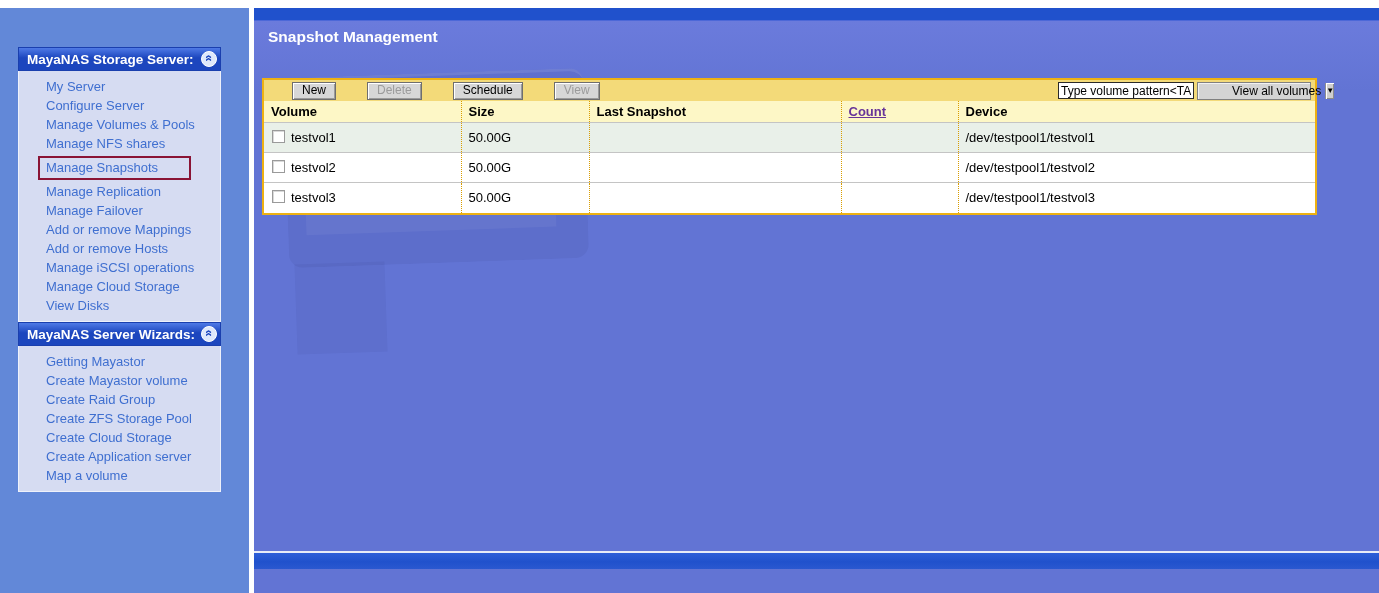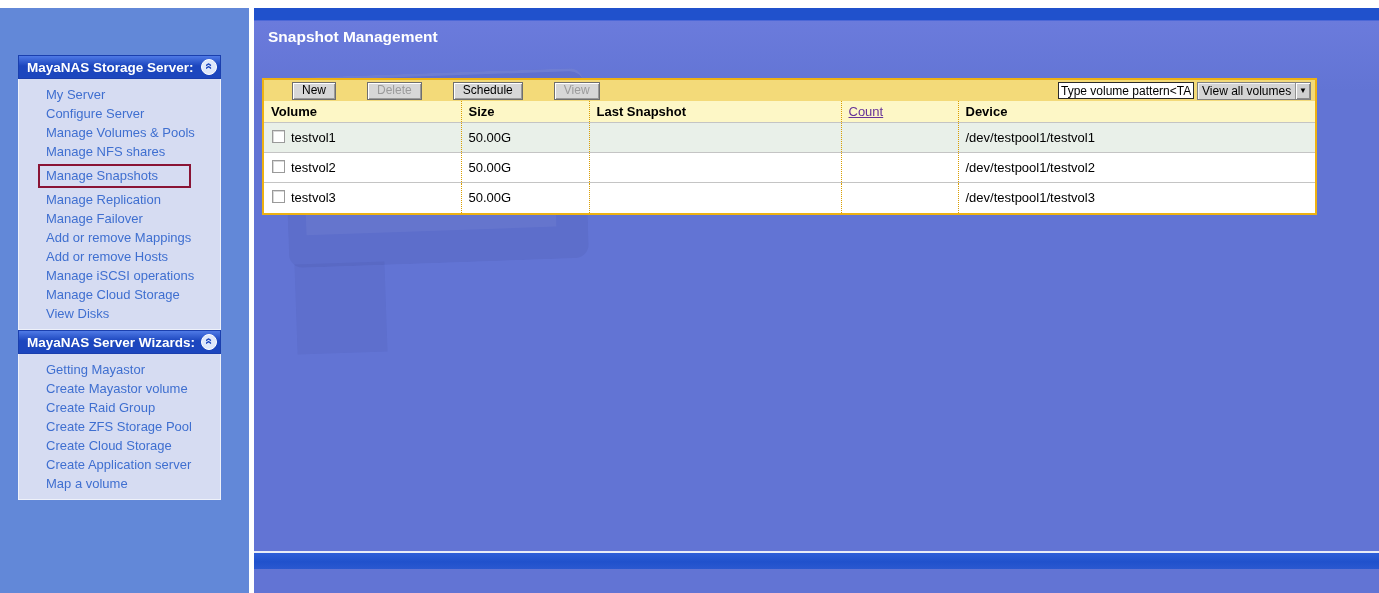--- a/index.html
+++ b/index.html
@@ -24,21 +24,21 @@
                 border-top:3px solid rgba(255,255,255,0.10); transform:rotate(-2deg); }
   .wm-screen  { position:absolute; left:38px; top:28px; width:250px; height:140px;
                 background:rgba(255,255,255,0.05); transform:rotate(-2deg); }
   .wm-m { position:absolute; left:120px; top:40px; width:0; height:0; transform:rotate(-2deg);
           border-left:45px solid transparent; border-right:45px solid transparent;
           border-top:55px solid rgba(20,20,90,0.08); }
   .wm-base { position:absolute; left:30px; top:200px; width:90px; height:90px;
              background:rgba(10,10,70,0.05); transform:rotate(-2deg); }
 
   
-  .menu { position:absolute; left:18px; top:39px; width:203px;margin-top:8px; }
+  .menu { position:absolute; left:18px; top:39px; width:203px; }
   .menu-header { height:24px; background:linear-gradient(180deg,#4f7ae6 0%, #1c46be 45%, #1c46be 100%);
                  border:1px solid #1a3fae; display:flex; align-items:center; justify-content:space-between;
                  padding:0 3px 0 8px; }
   .menu-header-label { color:#ffffff; font-weight:bold; font-size:13.5px; white-space:nowrap; }
   .collapse-icon { width:16px; height:16px; border-radius:50%; background:#dfe8fb; border:1px solid #ffffff;
                    display:flex; align-items:center; justify-content:center; flex:0 0 auto; cursor:pointer; }
   .collapse-icon .chev { display:block; color:#1c46be; font-weight:bold; font-size:12px; line-height:12px;
                          transform:rotate(90deg) translateX(-1px); }
   .menu-items { background:#d6dcf2; border-left:1px solid #eef1fa; border-right:1px solid #eef1fa;
                 border-bottom:1px solid #eef1fa; padding:6px 0 6px 0; }
@@ -54,37 +54,37 @@
   .toolbar { height:21px; display:flex; align-items:center; padding:0 4px; }
   .tb-btn { font-family:"Liberation Sans",sans-serif; font-size:12px; color:#000;
             background:#d7d7d7; border:1px solid #6e6e6e;
             box-shadow:inset 1px 1px 0 #ffffff, inset -1px -1px 0 #9a9a9a;
             padding:1px 9px 2px 9px; margin-right:7px; line-height:13px; cursor:pointer;margin-left:24px; }
   .tb-btn.disabled { color:#9b9b9b; cursor:default; }
   .tb-right { margin-left:auto; display:flex; align-items:center; }
   .pattern-input { width:136px; height:17px; border:1px solid #2a2a2a; background:#fff; font-size:12px;
                    font-family:"Liberation Sans",sans-serif; padding:0 2px; color:#000; }
   .vol-select { margin-left:3px; height:18px; width:114px; background:#d4d4d4; border:1px solid #808080;
-                box-shadow:inset 1px 1px 0 #f2f2f2; display:flex; align-items:center; cursor:pointer; }
+                box-shadow:inset 1px 1px 0 #f2f2f2; display:flex; align-items:center; cursor:pointer;padding-left:30px; }
   .vol-select-label { flex:1; font-size:12px; color:#000; padding:0 4px; white-space:nowrap; }
   .vol-select-btn { width:15px; height:16px; background:#cfcfcf; border-left:1px solid #909090;
                     box-shadow:inset 1px 1px 0 #ffffff, inset -1px -1px 0 #8a8a8a;
                     display:flex; align-items:center; justify-content:center; }
   .vol-select-btn .arrow { font-size:8px; color:#000; line-height:8px; }
 
   table.grid { width:100%; border-collapse:collapse; table-layout:fixed; background:#fff; }
   col.c-volume { width:197px; } col.c-size { width:128px; } col.c-last { width:252px; }
   col.c-count { width:117px; } col.c-device { width:357px; }
   th { background:#fdf7c6; font-size:13px; font-weight:bold; text-align:left; color:#000;
        padding:3px 6px 3px 7px; height:15px; }
   th + th, td + td { border-left:1px dotted #d99d00; }
   td { font-size:13px; color:#000; padding:0 6px 0 7px; height:30px; background:#fff;margin-top:32px; }
   tr.row-alt td { background:#e9f0e9; }
   tr.data-row td { border-top:1px solid #c4c4c4; }
-  .count-link { color:#663399; font-weight:normal; text-decoration:underline; cursor:pointer; }
+  .count-link { color:#663399; font-weight:bold; text-decoration:underline; cursor:pointer; }
   .vol-cell { display:flex; align-items:center; }
   .row-checkbox { appearance:none; -webkit-appearance:none; width:13px; height:13px; background:#fff;
                   border:1px solid #9a9a9a; box-shadow:inset 1px 1px 0 #d9d9d9; margin:0 6px 2px 1px;
                   cursor:pointer; flex:0 0 auto; }
 </style>
 </head>
 <body>
 
 <div class="top-white"></div>
 

